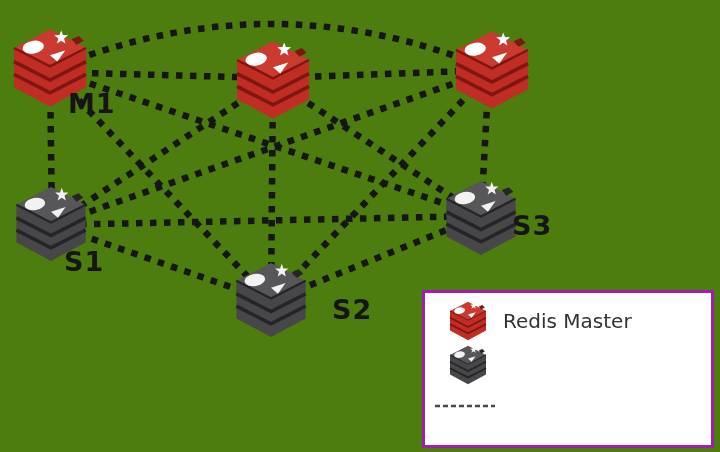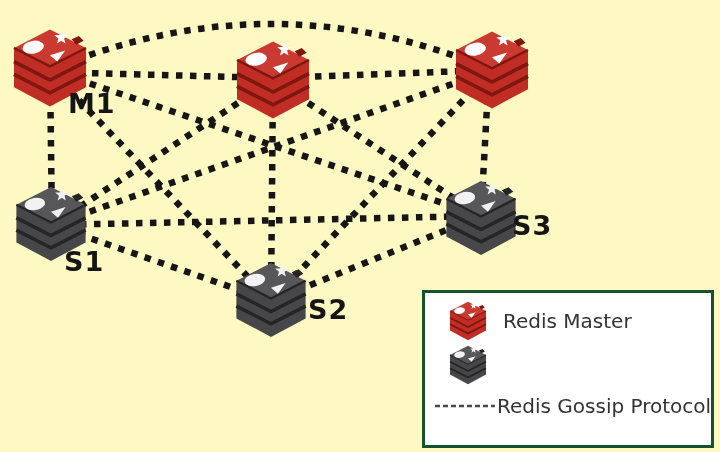--- a/index.html
+++ b/index.html
@@ -1,32 +1,32 @@
 <!DOCTYPE html>
 <html><head>
 <meta charset="utf-8">
 <style>
   html,body{margin:0;padding:0;background:#ffffff;}
   .stage{
     position:relative;width:720px;height:452px;overflow:hidden;
-    background:#fef9c3;font-family:"DejaVu Sans","Liberation Sans",sans-serif;
+    background:#4d7c0f;font-family:"DejaVu Sans","Liberation Sans",sans-serif;
   }
   .edges{position:absolute;left:0;top:0;width:720px;height:452px;}
   .edge{fill:none;stroke:#161616;stroke-width:6.5;stroke-dasharray:6.5 7.5;stroke-linecap:butt;}
   .node{position:absolute;}
   .cube{display:block;}
   .cube.master{--face:#ca3a31;--main:#c02d25;--dark:#7f160f;--deco:#ffffff;}
   .cube.slave {--face:#57575a;--main:#47474a;--dark:#252528;--deco:#f2f2f2;}
   .node-label{
     position:absolute;font-weight:bold;font-size:27px;color:#151515;
     letter-spacing:1px;white-space:nowrap;
   }
   .legend{
     position:absolute;left:422px;top:290px;width:286px;height:152px;
-    border:3px solid #14532d;background:#ffffff;
+    border:3px solid #a21caf;background:#ffffff;
   }
   .legend-icon{position:absolute;}
   .legend-label{
     position:absolute;font-size:20px;color:#333333;white-space:nowrap;
   }
   .dash-sample{position:absolute;}
   .dash-sample line{stroke:#4a4a4a;stroke-width:2.5;stroke-dasharray:5 3;}
 </style>
 </head>
 <body>
@@ -91,21 +91,21 @@
         <use href="#redis-cube"></use>
       </svg>
   </div>
   <span class="node-label" style="left:64px;top:246px">S1</span>
 
   <div class="node" style="left:232px;top:260px">
     <svg class="cube slave" width="78" height="80" viewBox="0 0 100 104">
         <use href="#redis-cube"></use>
       </svg>
   </div>
-  <span class="node-label" style="left:308px;top:294px">S2</span>
+  <span class="node-label" style="left:332px;top:294px">S2</span>
 
   <div class="node" style="left:442px;top:178px">
     <svg class="cube slave" width="78" height="80" viewBox="0 0 100 104">
         <use href="#redis-cube"></use>
       </svg>
   </div>
   <span class="node-label" style="left:512px;top:210px">S3</span>
 
   <div class="legend">
     <svg class="legend-icon cube master" style="left:23px;top:7px" width="40" height="42" viewBox="0 0 100 104">
@@ -113,16 +113,15 @@
       </svg>
     <span class="legend-label" style="left:78px;top:16px">Redis Master</span>
 
     <svg class="legend-icon cube slave" style="left:23px;top:51px" width="40" height="42" viewBox="0 0 100 104">
         <use href="#redis-cube"></use>
       </svg>
 
     <svg class="dash-sample" style="left:9px;top:110px" width="62" height="6">
       <line x1="1" y1="3" x2="61" y2="3"></line>
     </svg>
-    <span class="legend-label" style="left:72px;top:101px">Redis Gossip Protocol</span>
   </div>
 
 </div>
 
 </body></html>

